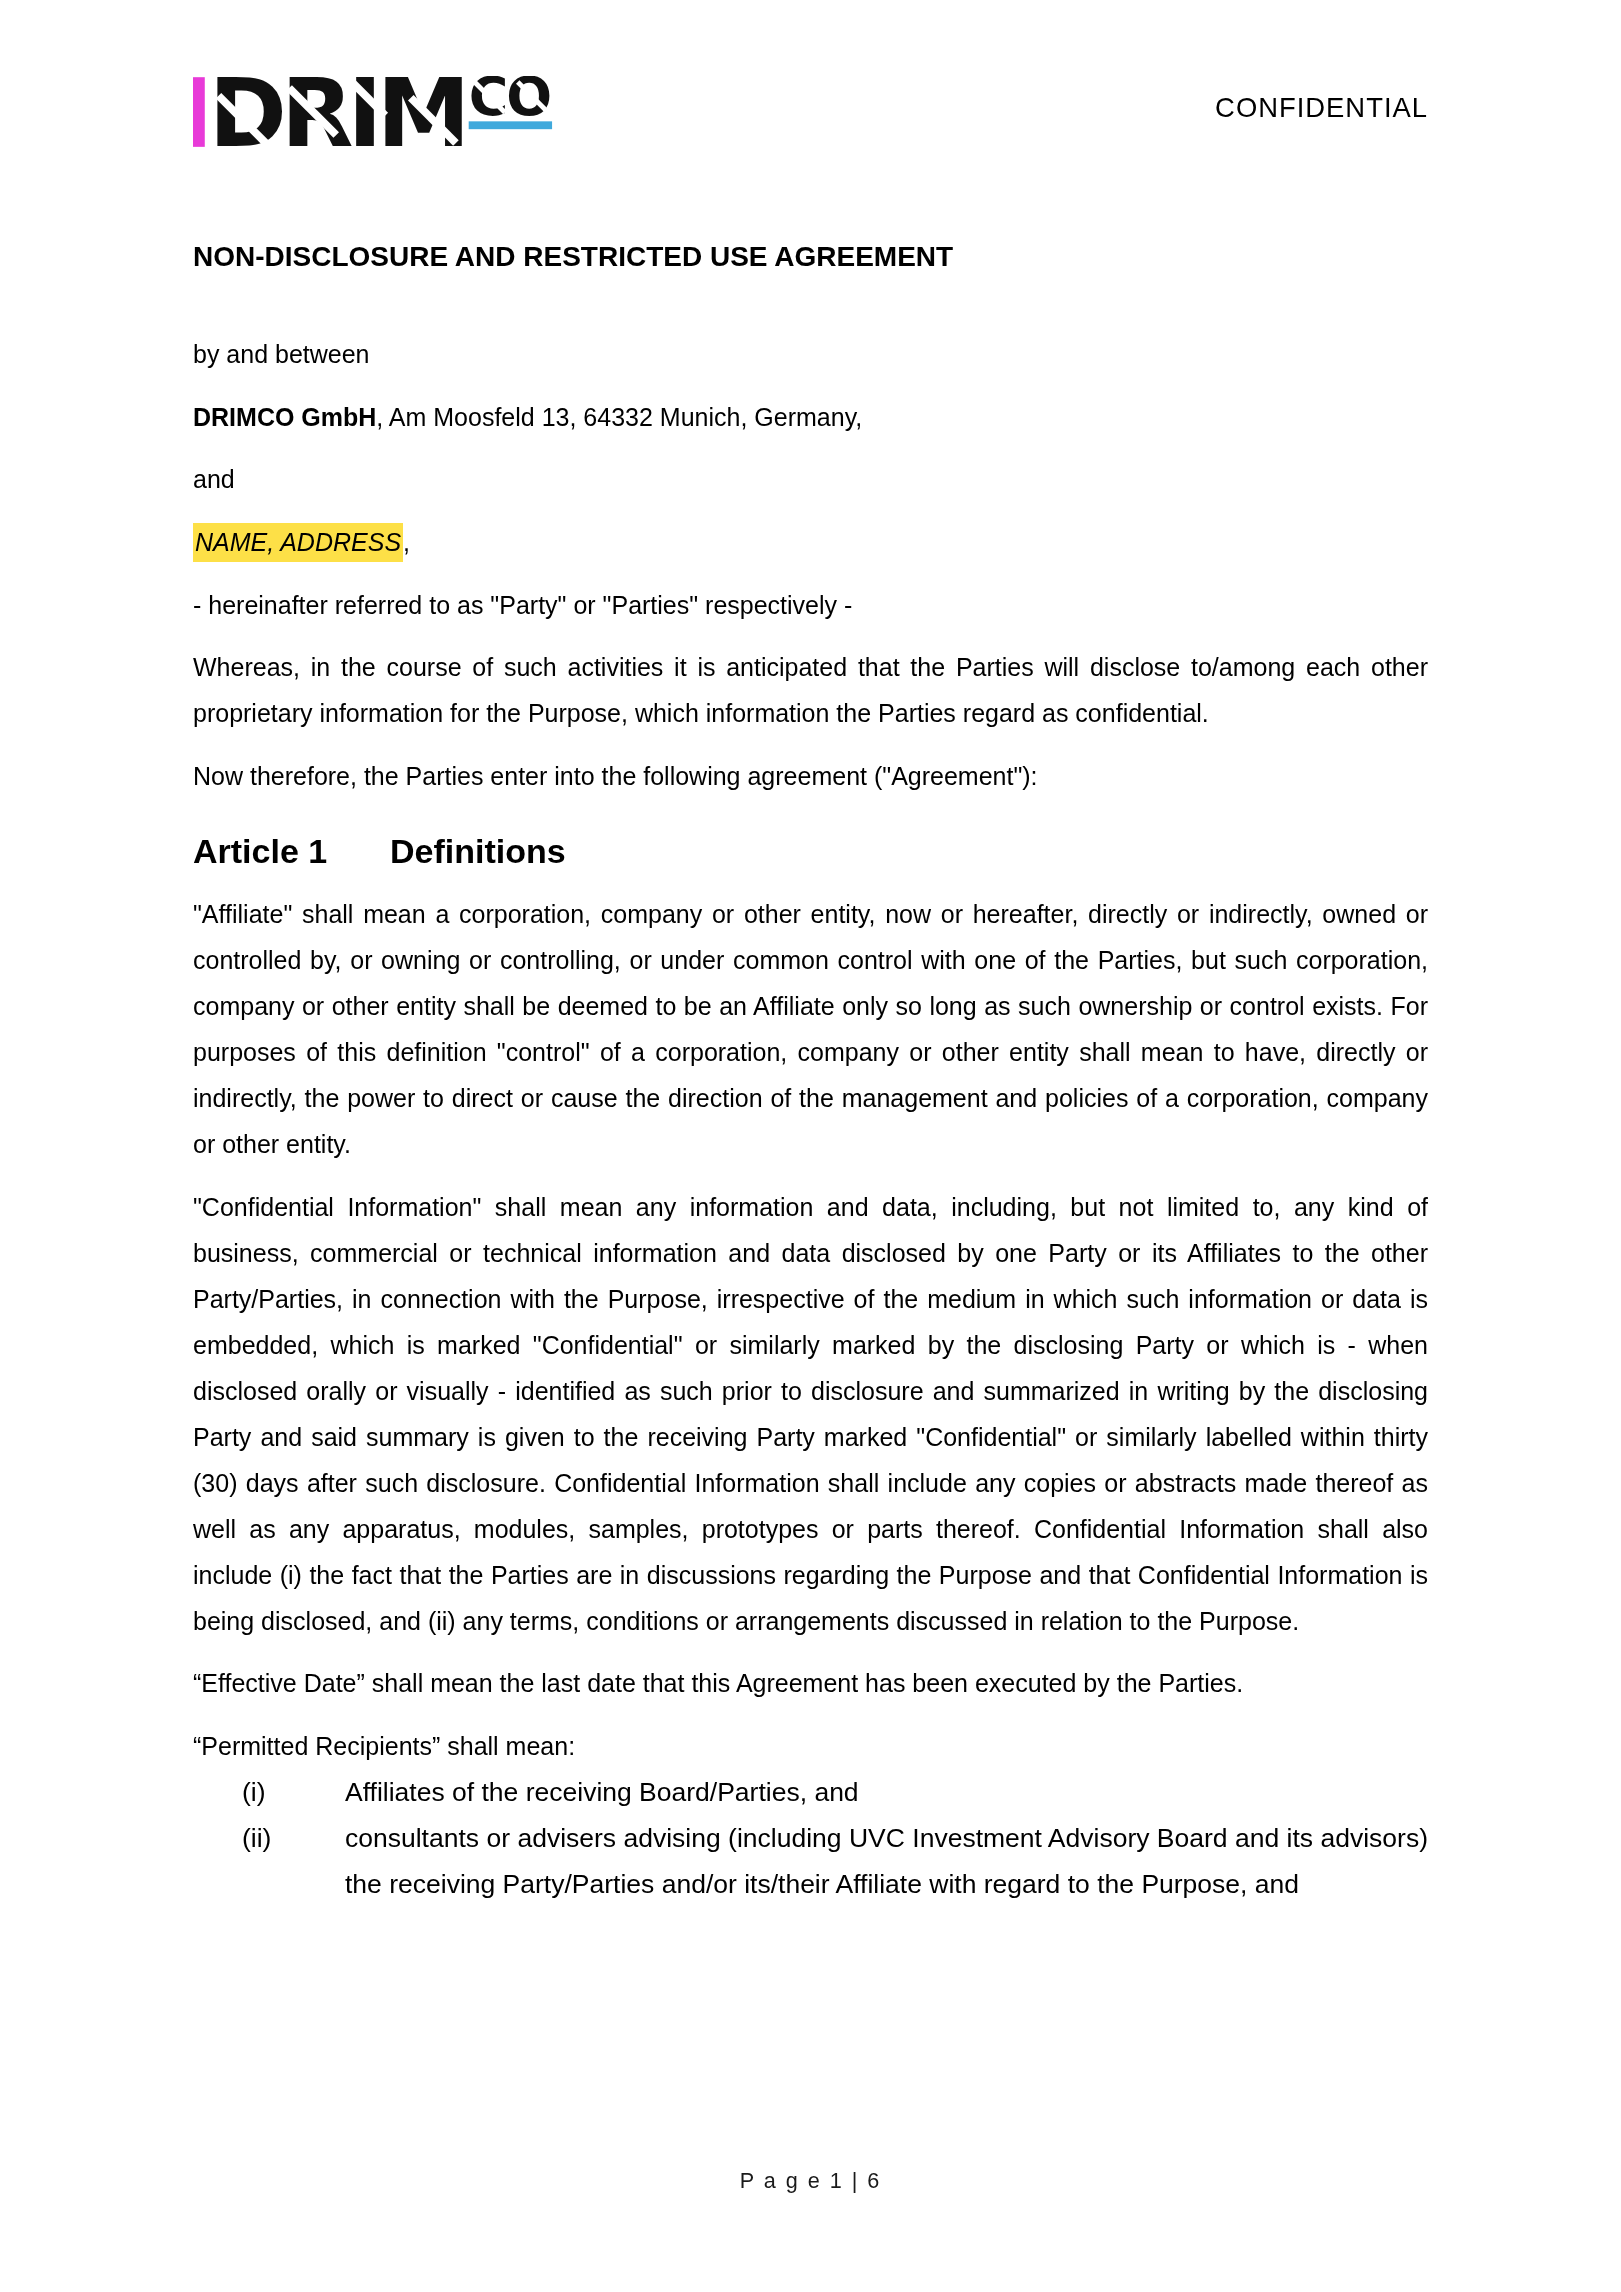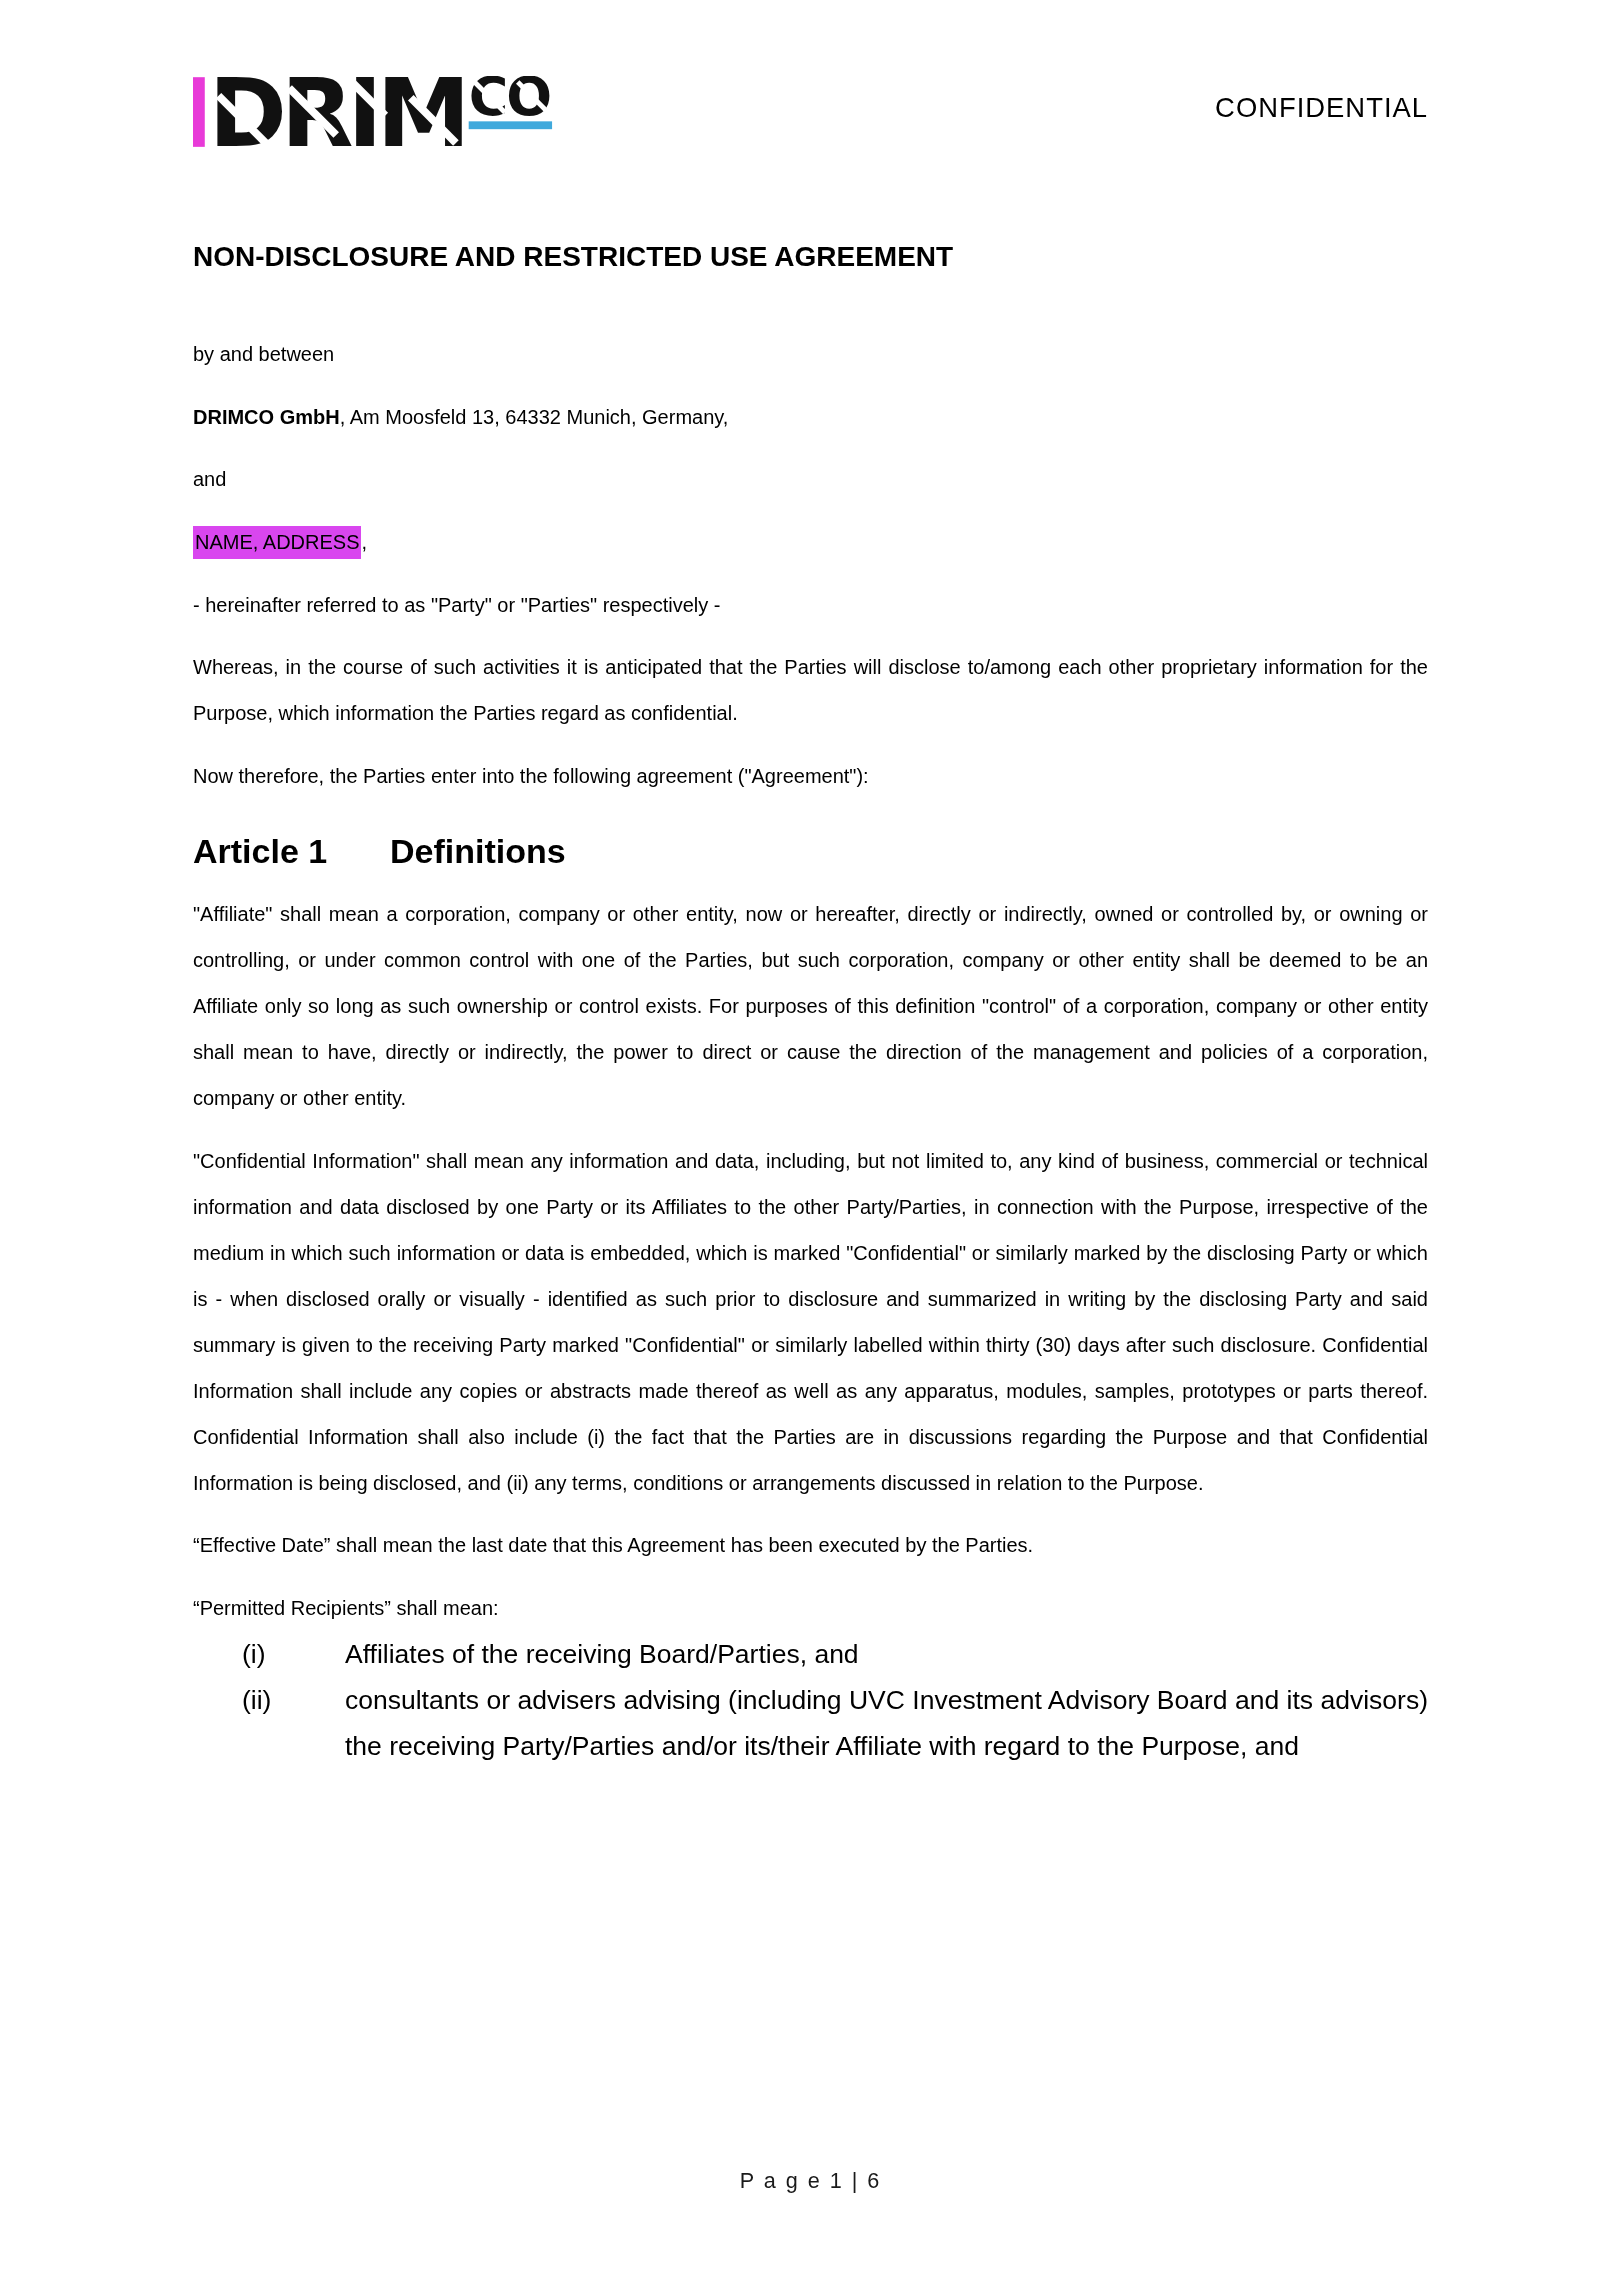--- a/index.html
+++ b/index.html
@@ -8,24 +8,24 @@
     font-family:"Liberation Sans",sans-serif;position:relative;overflow:hidden;
   }
   .page{position:absolute;inset:0;padding:0 193px;box-sizing:border-box;}
   
   .doc-header{margin-top:76px;height:74px;display:flex;justify-content:space-between;align-items:flex-start;}
   .logo-wrap{width:363px;height:74px;}
   .confidential{font-size:27.4px;letter-spacing:1px;padding-top:15.7px;}
   
   .title{font-size:28px;font-weight:bold;line-height:46px;margin:84px 0 51px 0;}
   
-  p.doc{font-size:20px;line-height:46px;margin:0 0 16.7px 0;}
+  p.doc{font-size:25px;line-height:46px;margin:0 0 16.7px 0;}
   p.just{text-align:justify;}
   b{font-weight:bold;}
-  mark{background:#d946ef;color:#000;padding:4.9px 2px 5.9px 2px;}
+  mark{background:#fde047;color:#000;padding:4.9px 2px 5.9px 2px;font-style:italic;}
   .article-heading{display:flex;font-size:34px;line-height:46px;font-weight:bold;margin:29px 0 16.7px 0;}
   .article-heading .num{width:197px;flex-shrink:0;}
   
   .rlist{margin:0 0 16.7px 0;}
   .rlist .row{display:flex;font-size:26.5px;line-height:46px;}
   .rlist .marker{margin-left:49px;width:103px;flex-shrink:0;}
   .rlist .text{flex:1;text-align:justify;}
   
   .footer{position:absolute;left:0;right:0;top:2168px;text-align:center;
           font-size:21.6px;line-height:25.5px;letter-spacing:2px;color:#1a1a1a;}

